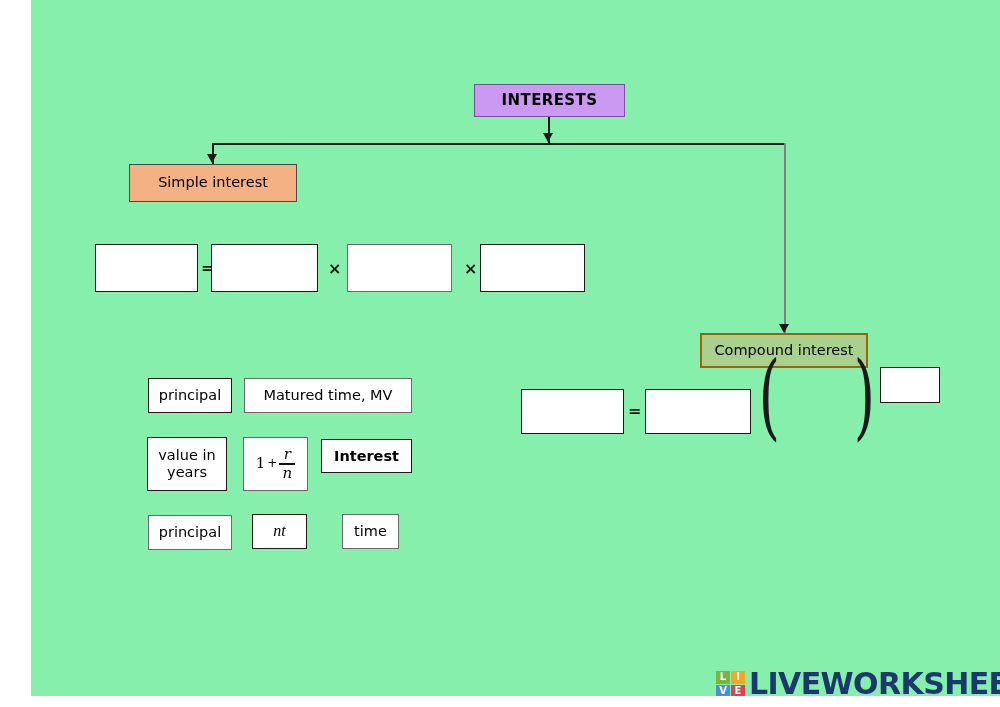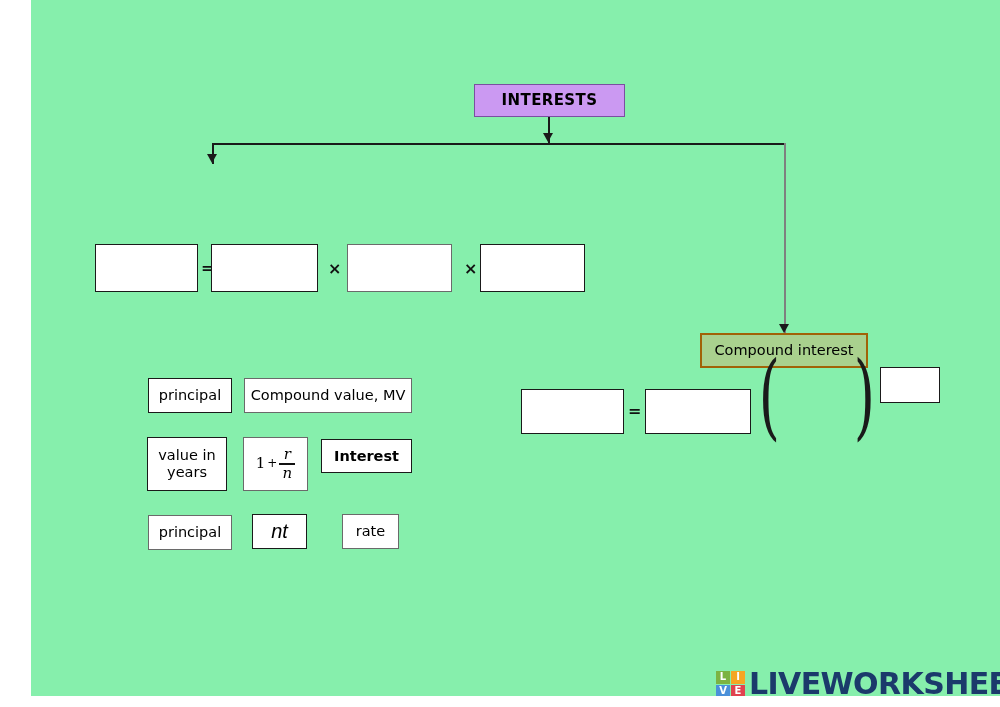--- a/index.html
+++ b/index.html
@@ -119,23 +119,23 @@
     align-items: center;
     justify-content: center;
     text-align: center;
     font-family: "DejaVu Sans", "Liberation Sans", sans-serif;
     font-size: 14.5px;
     line-height: 1.15;
     color: #000000;
   }
   .tile.gray-border { border-color: #6a6a6a; }
   .tile.math {
-    font-family: Liberation Sans, sans-serif;
+    font-family: Liberation Serif, serif;
     font-style: italic;
-    font-size: 20px;
+    font-size: 16px;
   }
 
   
   .fracwrap {
     display: inline-flex;
     align-items: center;
     justify-content: center;
     font-family: "DejaVu Serif", "Liberation Serif", serif;
     font-size: 15px;
   }
@@ -202,20 +202,21 @@
   <div class="line hline" style="left:181px; top:143px; width:573px;"></div>
 
   <div class="line vline" style="left:181px; top:143px; height:21px;"></div>
   <div class="arrowhead" style="left:176px; top:154px;"></div>
 
   <div class="line vline gray" style="left:753px; top:143px; height:190px;"></div>
   <div class="arrowhead" style="left:748px; top:324px;"></div>
 
   <div class="node" id="node-interests">INTERESTS</div>
 
+  <div class="node" id="node-simple">Simple interest</div>
 
   <div class="node" id="node-compound">Compound interest</div>
 
   <div class="blank" style="left:64px; top:244px; width:103px; height:48px;"></div>
 
   <div class="op" style="left:170px; top:260px;">=</div>
 
   <div class="blank" style="left:180px; top:244px; width:107px; height:48px;"></div>
 
   <div class="op" style="left:297px; top:261px;">×</div>
@@ -235,21 +236,21 @@
   <div class="paren" style="left:726px; top:364px; font-size:64px; transform:scaleY(1.45) scaleX(0.85);">(</div>
 
   <div class="blank" style="left:756px; top:389px; width:78px; height:45px; border:none; background:transparent;"></div>
 
   <div class="paren" style="left:821px; top:364px; font-size:64px; transform:scaleY(1.45) scaleX(0.85);">)</div>
 
   <div class="blank" style="left:849px; top:367px; width:60px; height:36px;"></div>
 
   <div class="tile" style="left:117px; top:378px; width:84px; height:35px;">principal</div>
 
-  <div class="tile gray-border" style="left:213px; top:378px; width:168px; height:35px;">Compound value, MV</div>
+  <div class="tile gray-border" style="left:213px; top:378px; width:168px; height:35px;">Matured time, MV</div>
 
   <div class="tile" style="left:116px; top:437px; width:80px; height:54px; flex-direction:column;">
     <span style="white-space:normal; display:block; max-width:72px;">value in years</span>
   </div>
 
   <div class="tile gray-border" style="left:212px; top:437px; width:65px; height:54px;">
     <span class="fracwrap">
       <span class="lead">1</span>
       <span class="plus">+</span>
       <span class="frac">
@@ -259,21 +260,21 @@
       </span>
     </span>
   </div>
 
   <div class="tile" style="left:290px; top:439px; width:91px; height:34px;font-weight:bold;">Interest</div>
 
   <div class="tile gray-border" style="left:117px; top:515px; width:84px; height:35px;">principal</div>
 
   <div class="tile math" style="left:221px; top:514px; width:55px; height:35px;">nt</div>
 
-  <div class="tile gray-border" style="left:311px; top:514px; width:57px; height:35px;">rate</div>
+  <div class="tile gray-border" style="left:311px; top:514px; width:57px; height:35px;">time</div>
 
   <div id="logo">
     <div id="logo-squares">
       <div class="logo-sq" style="background:#7cb342;">L</div>
       <div class="logo-sq" style="background:#f5a623;">I</div>
       <div class="logo-sq" style="background:#4a90d9;">V</div>
       <div class="logo-sq" style="background:#e0434f;">E</div>
     </div>
     <div id="logo-text">LIVEWORKSHEETS</div>
   </div>

